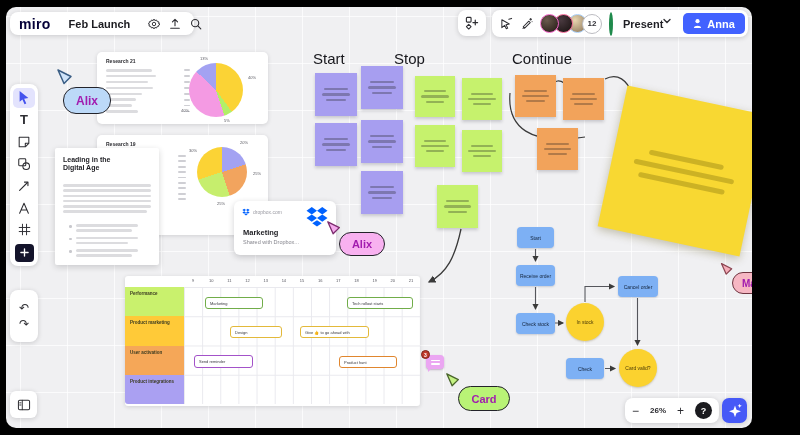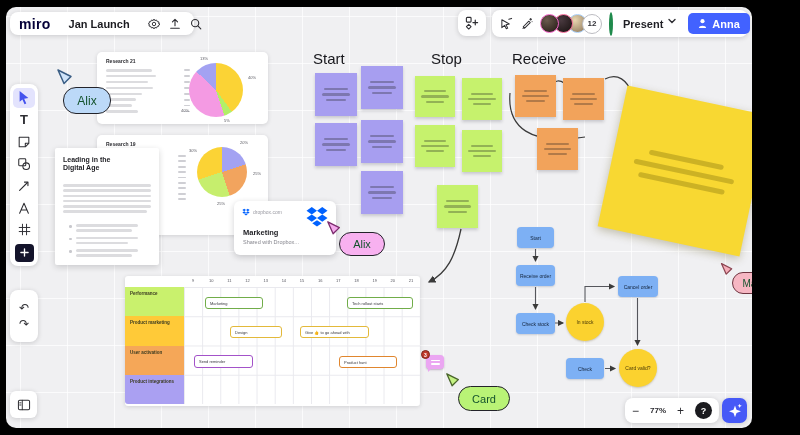--- a/index.html
+++ b/index.html
@@ -10,21 +10,21 @@
   .abs{position:absolute}
   .card{position:absolute;background:#fff;border-radius:5px;box-shadow:0 1px 4px rgba(25,25,35,.15)}
   .bar{position:absolute;background:#fff;border-radius:8px;box-shadow:0 1px 5px rgba(25,25,35,.18);display:flex;align-items:center;z-index:40}
   .icbtn{display:flex;align-items:center;justify-content:center;cursor:pointer}
   svg{display:block}
   .stk{position:absolute;display:flex;flex-direction:column;align-items:center;justify-content:center;gap:3px;box-shadow:0 2px 3px rgba(40,40,60,.2);z-index:3}
   .sl{height:2.2px;border-radius:2px;background:rgba(30,30,30,.30)}
   .stk .sl:nth-child(1){width:55%}.stk .sl:nth-child(2){width:68%}.stk .sl:nth-child(3){width:46%}
   .colhead{position:absolute;font-size:15px;font-weight:500;color:#17171c;z-index:2}
   .gline{background:#dcdcdf;border-radius:1.5px;height:2.5px}
-  .cursor-label{position:absolute;display:flex;align-items:center;justify-content:center;border:1.5px solid #23232a;z-index:50;font-weight:400;color:#14532d}
+  .cursor-label{position:absolute;display:flex;align-items:center;justify-content:center;border:1.5px solid #23232a;z-index:50;font-weight:700;color:#a21caf}
   .cursor-svg{position:absolute;z-index:50}
   .flownode{position:absolute;background:#7db0f4;border-radius:4px;color:#14253d;font-size:5px;display:flex;align-items:center;justify-content:center;z-index:3;box-shadow:0 1px 2px rgba(40,60,90,.2)}
   .flowcircle{position:absolute;background:#fbd22f;border-radius:50%;color:#4a3a08;font-size:5px;display:flex;align-items:center;justify-content:center;z-index:3;box-shadow:0 1px 2px rgba(90,70,10,.25)}
   .task{position:absolute;background:#fff;border-radius:3px;font-size:4px;color:#3a3a40;display:flex;align-items:center;padding-left:4px;box-sizing:border-box}
   .pielab{position:absolute;font-size:4px;color:#5a5a62}
   .gr-row-label{font-size:4.5px;font-weight:700;color:#3a3a20;padding:4px 0 0 5px}
   .tickdash{width:8px;height:1.8px;background:#cfcfd4;border-radius:1px}
 </style>
 </head>
 <body>
@@ -50,21 +50,21 @@
     <path d="M529.5,280 L529.5,302" fill="none" stroke="#55565c" stroke-width="1.1" marker-end="url(#ah)"></path>
     <path d="M549,316 L557,316" fill="none" stroke="#55565c" stroke-width="1.1" marker-end="url(#ah)"></path>
     <path d="M579,295 L579,279.5 L608,279.5" fill="none" stroke="#55565c" stroke-width="1.1" marker-end="url(#ah)"></path>
     <path d="M631.5,291 L631.5,338" fill="none" stroke="#55565c" stroke-width="1.1" marker-end="url(#ah)"></path>
     <path d="M599,361.5 L609,361.5" fill="none" stroke="#55565c" stroke-width="1.1" marker-end="url(#ah)"></path>
   </svg>
 
   <div class="bar" style="left:4px;top:5px;width:184px;height:23px;padding:0 9px;gap:9px;box-sizing:border-box">
     <span style="font-size:14px;font-weight:800;letter-spacing:.3px;color:#050038">miro</span>
     <span style="width:1px;height:13px;background:#e2e2e6"></span>
-    <span style="font-size:11px;font-weight:700;color:#1b1b20;white-space:nowrap">Jan Launch</span>
+    <span style="font-size:11px;font-weight:700;color:#1b1b20;white-space:nowrap">Feb Launch</span>
     <span style="flex:1"></span>
     <span class="icbtn">
       <svg width="12" height="12" viewBox="0 0 14 14">
           <path d="M7,1.2 L8,3 L10,2.4 L10.8,4.2 L12.8,4.6 L12.4,6.6 L14,7 L12.4,8.4 L12.8,9.4 L10.8,9.8 L10,11.6 L8,11 L7,12.8 L6,11 L4,11.6 L3.2,9.8 L1.2,9.4 L1.6,7.4 L0.4,7 L1.6,5.6 L1.2,4.6 L3.2,4.2 L4,2.4 L6,3 Z" fill="none" stroke="#2e2e33" stroke-width="1.1" stroke-linejoin="round"></path>
           <circle cx="7" cy="7" r="2" fill="none" stroke="#2e2e33" stroke-width="1.1"></circle>
         </svg>
     </span>
     <span class="icbtn">
       <svg width="12" height="12" viewBox="0 0 14 14">
           <path d="M7,9 V2 M4,4.6 L7,1.6 L10,4.6 M2,12 H12" fill="none" stroke="#2e2e33" stroke-width="1.3" stroke-linecap="round" stroke-linejoin="round"></path>
@@ -100,21 +100,21 @@
           <path d="M11.5,1.5 V3.5 M10.5,2.5 H12.5 M13,5 l.01,0" stroke="#2e2e33" stroke-width="1" stroke-linecap="round"></path>
         </svg>
     </span>
     <span style="display:flex;align-items:center">
       <span style="width:17px;height:17px;border-radius:50%;border:1.6px solid #ef66c7;background:radial-gradient(circle at 35% 30%,#6b5a4e,#201812);margin-right:-5px;z-index:3"></span>
       <span style="width:17px;height:17px;border-radius:50%;border:1.6px solid #ef6694;background:radial-gradient(circle at 35% 30%,#4a3a40,#17100f);margin-right:-5px;z-index:2"></span>
       <span style="width:17px;height:17px;border-radius:50%;border:1.6px solid #a8cdf5;background:radial-gradient(circle at 35% 30%,#e8d6b0,#8a7356);margin-right:-5px;z-index:1"></span>
       <span style="width:18px;height:18px;border-radius:50%;background:#fff;border:1.4px solid #bcbcc2;display:flex;align-items:center;justify-content:center;font-size:8px;font-weight:700;color:#33333a;z-index:4">12</span>
     </span>
     <span style="width:20px;height:20px;border-radius:50%;border:2px solid #1f8a4c;background:radial-gradient(circle at 40% 30%,#58755a,#1c2b1d)"></span>
-    <span style="display:flex;align-items:flex-start;gap:5px;padding:2px 3px">
+    <span style="display:flex;align-items:flex-start;padding:2px 3px">
       <span style="font-size:11px;font-weight:700;color:#1f1f24">Present</span>
       <svg width="8" height="6" viewBox="0 0 8 6">
           <path d="M1,1.5 L4,4.5 L7,1.5" fill="none" stroke="#2e2e33" stroke-width="1.4" stroke-linecap="round"></path>
         </svg>
     </span>
     <span style="display:flex;align-items:center;gap:5px;background:#4262ff;border-radius:5px;height:21px;padding:0 10px;margin-left:2px">
       <svg width="9" height="11" viewBox="0 0 10 12">
           <circle cx="5" cy="3.4" r="2.3" fill="#fff"></circle>
           <path d="M1,11 C1,7.8 9,7.8 9,11 Z" fill="#fff"></path>
         </svg>
@@ -294,22 +294,22 @@
           <path d="M6,8 L11,11.5 L6,15 L1,11.5 Z"></path>
           <path d="M16,8 L21,11.5 L16,15 L11,11.5 Z"></path>
           <path d="M11,13.5 L15.5,16.5 L11,19.5 L6.5,16.5 Z"></path>
         </g>
       </svg>
     <span style="position:absolute;left:9px;top:27px;font-size:7.5px;font-weight:700;color:#1d1d22">Marketing</span>
     <span style="position:absolute;left:9px;top:38px;font-size:5.5px;color:#86868e">Shared with Dropbox...</span>
   </div>
 
   <div class="colhead" style="left:307px;top:43px">Start</div>
-  <div class="colhead" style="left:425px;top:43px">Stop</div>
-  <div class="colhead" style="left:506px;top:43px">Receive</div>
+  <div class="colhead" style="left:388px;top:43px">Stop</div>
+  <div class="colhead" style="left:506px;top:43px">Continue</div>
 
   <div class="stk" style="left:309px;top:66px;width:42px;height:43px;background:#a79ef0">
       <span class="sl"></span>
       <span class="sl"></span>
       <span class="sl"></span>
     </div>
   <div class="stk" style="left:355px;top:59px;width:42px;height:43px;background:#a79ef0">
       <span class="sl"></span>
       <span class="sl"></span>
       <span class="sl"></span>
@@ -439,21 +439,21 @@
     </svg>
   <div class="cursor-label" style="left:726px;top:265px;width:44px;height:20px;border-radius:11px;background:#f6b7c3;font-size:10px;border-color:#6e3540">Maria</div>
 
   <svg class="cursor-svg" width="16" height="17" viewBox="0 0 18 19" style="left:439px;top:365px">
       <path d="M2,2 L15,8.5 L8,15.5 Z" fill="#c4f283" stroke="#4a652c" stroke-width="1.5" stroke-linejoin="round"></path>
     </svg>
   <div class="cursor-label" style="left:452px;top:379px;width:50px;height:23px;border-radius:13px;background:#b9f376;font-size:11px">Card</div>
 
   <div class="bar" style="left:619px;top:391px;width:94px;height:25px;padding:0 7px;gap:6px;box-sizing:border-box;justify-content:space-between">
     <span class="icbtn" style="font-size:12px;color:#2b2b30;line-height:1">−</span>
-    <span style="font-size:8px;font-weight:700;color:#2b2b30">77%</span>
+    <span style="font-size:8px;font-weight:700;color:#2b2b30">26%</span>
     <span class="icbtn" style="font-size:12px;color:#2b2b30;line-height:1">+</span>
     <span class="icbtn" style="width:17px;height:17px;border-radius:50%;background:#1b1b1f;color:#fff;font-size:9px;font-weight:700">?</span>
   </div>
   <div class="bar icbtn" style="left:716px;top:391px;width:25px;height:25px;border-radius:7px;background:#4659f7;justify-content:center">
     <svg width="16" height="17" viewBox="0 0 18 20">
         <path d="M9,4 L10.8,9.2 L16,11 L10.8,12.8 L9,18 L7.2,12.8 L2,11 L7.2,9.2 Z" fill="#fff"></path>
         <path d="M14.5,2 L15.2,3.8 L17,4.5 L15.2,5.2 L14.5,7 L13.8,5.2 L12,4.5 L13.8,3.8 Z" fill="#fff"></path>
       </svg>
   </div>
 

